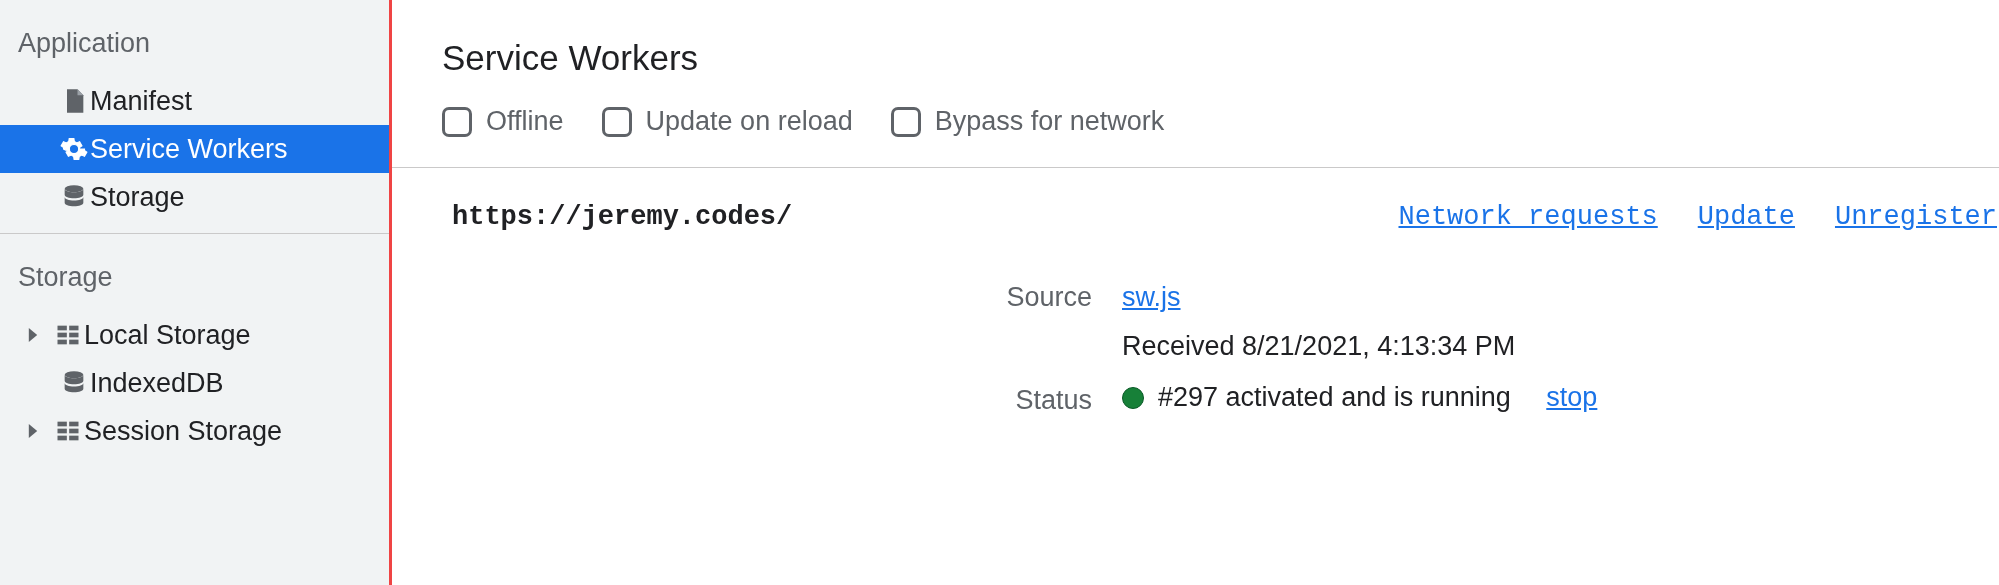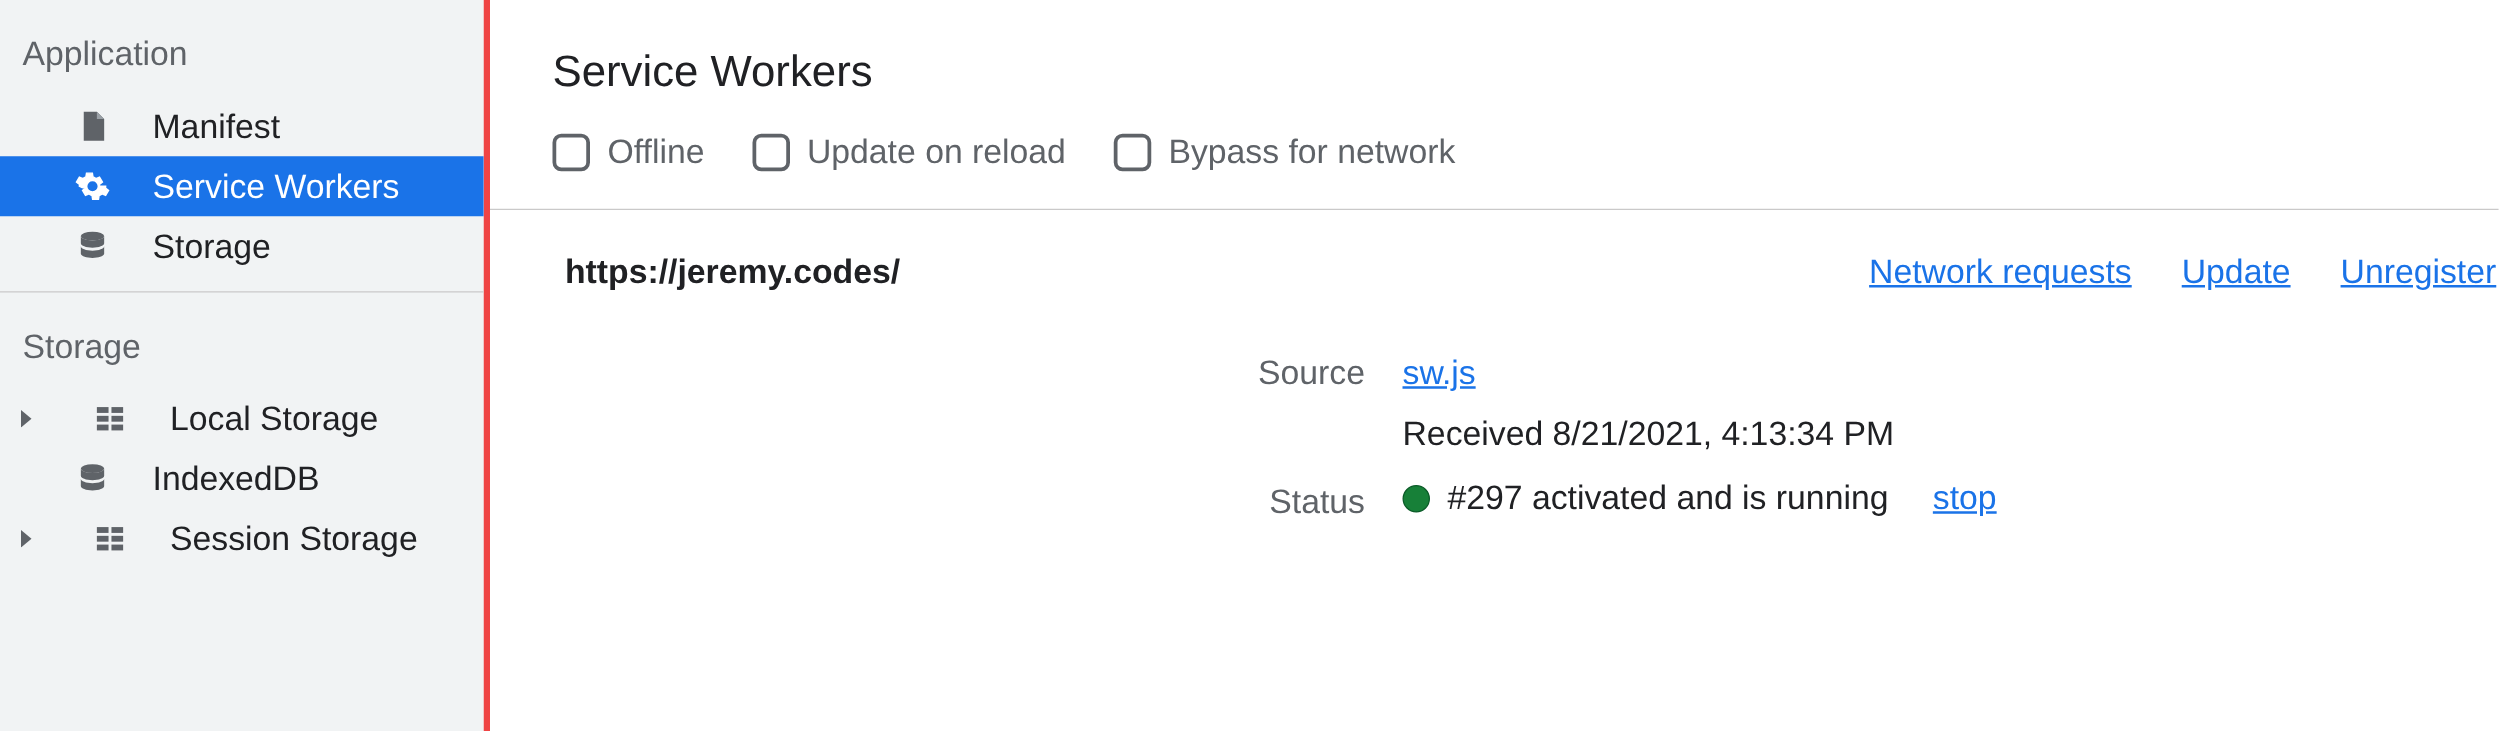--- a/index.html
+++ b/index.html
@@ -9,51 +9,51 @@
       color: #202124;
       background: #fff;
       width: 1999px;
       height: 585px;
       overflow: hidden;
       display: flex;
     }
     .sidebar {
       width: 392px;
       background: #f1f3f4;
-      border-right: 5px solid #ef4444;
+      border-right: 3px solid #ef4444;
       height: 100%;
       overflow: hidden;
     }
     .sidebar-section-title {
       padding: 28px 0 18px 18px;
       color: #5f6368;
       font-size: 27px;
     }
     .sidebar-item {
       display: flex;
       align-items: center;
       padding: 8px 0 8px 58px;
-      gap: 32px;
+      gap: 0;
       cursor: default;
       color: #202124;
       font-size: 27px;
       height: 48px;
     }
     .sidebar-item.selected {
       background: #1a73e8;
       color: #fff;
     }
     .sidebar-item.selected .icon svg path,
     .sidebar-item.selected .icon svg rect,
     .sidebar-item.selected .icon svg ellipse,
     .sidebar-item.selected .icon svg line {
       fill: #fff;
       stroke: #fff;
     }
-    .sidebar-item.with-caret { padding-left: 12px; text-align: right; }
+    .sidebar-item.with-caret { padding-left: 24px; text-align: right; }
     .caret {
       width: 18px; height: 18px;
       display: inline-flex; align-items: center; justify-content: center;
       margin-right: 10px;
       color: #5f6368;
     }
     .icon {
       width: 32px; height: 32px;
       display: inline-flex; align-items: center; justify-content: center;
       flex-shrink: 0;
@@ -94,20 +94,21 @@
     .checkbox-label {
       font-size: 27px;
       color: #5f6368;
     }
     .hr { height: 1px; background: #cac9c9; }
     .scope-row {
       display: flex;
       align-items: center;
       justify-content: space-between;
       padding: 34px 0 0 60px;
+      font-family: Liberation Mono, monospace;
     }
     .scope-url {
       font-weight: 600;
       font-size: 27px;
       color: #202124;
     }
     .actions {
       display: flex;
       gap: 40px;
       padding-right: 2px;

